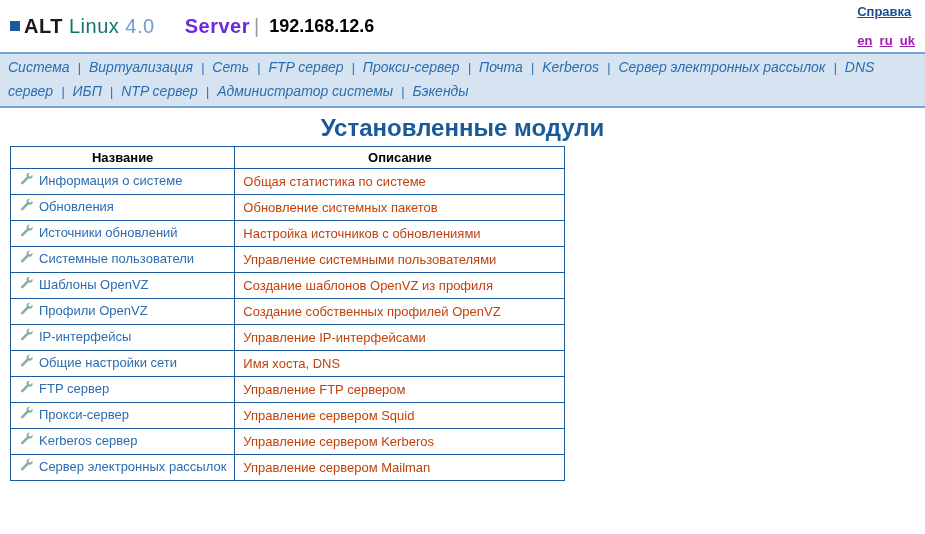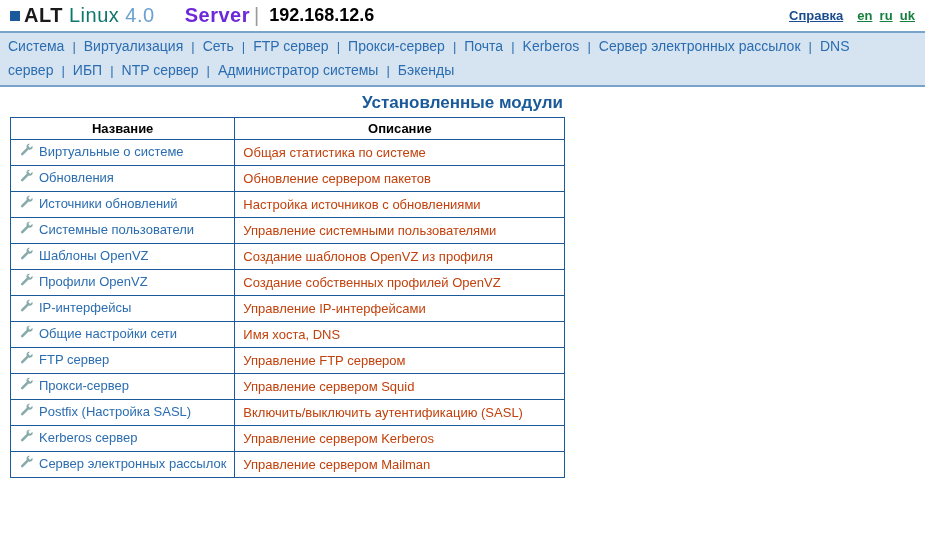--- a/index.html
+++ b/index.html
@@ -6,27 +6,27 @@
   body { font-family: Verdana, Arial, sans-serif; font-size: 13px; background: #fff; color: #000; width: 925px; }
   .header { display: flex; align-items: center; padding: 4px 10px; }
   .logo-sq { width: 10px; height: 10px; background: #1a5a9a; margin-right: 4px; }
   .logo-text { font-size: 20px; font-weight: bold; letter-spacing: 0.5px; }
   .logo-alt { color: #1a1a1a; }
   .logo-linux { color: #0f766e; font-weight: normal; }
   .logo-ver { color: #6a9fcf; font-weight: normal; }
   .logo-srv { color: #6d28d9; margin-left: 24px; }
   .logo-ip { color: #000000; font-size: 18px; font-weight: bold; margin-left: 6px; }
   .divider { color: #999; margin: 0 4px; font-size: 20px; }
-  .top-links { margin-left: auto; display: flex; gap: 14px; }
+  .top-links { margin-left: auto; display: flex; gap: 14px; flex-direction: column; }
   .help-link { color: #1a4d8f; text-decoration: underline; font-weight: bold; }
-  .lang-link { color: #15803d; text-decoration: underline; font-weight: bold; }
-  .navbar { background: #d6e4f2; border-top: 2px solid #7aa3cc; border-bottom: 2px solid #7aa3cc; padding: 2px 8px; line-height: 1.7; }
+  .lang-link { color: #a21caf; text-decoration: underline; font-weight: bold; }
+  .navbar { background: #d6e4f2; border-top: 2px solid #7aa3cc; border-bottom: 2px solid #7aa3cc; padding: 2px 8px; line-height: 1.7; font-style: italic; }
   .nav-link { color: #2b6db0; text-decoration: none; font-size: 14px; cursor: pointer; }
   .nav-sep { color: #2b6db0; margin: 0 8px; }
-  h1.page-title { color: #1a5a9a; text-align: center; font-size: 17px; font-weight: bold; margin: 6px 0 4px; }
+  h1.page-title { color: #1a5a9a; text-align: center; font-size: 24px; font-weight: bold; margin: 6px 0 4px; }
   table.mods { border-collapse: collapse; margin: 0 0 0 10px; }
   table.mods th, table.mods td { border: 1px solid #1a5a9a; padding: 3px 8px; text-align: left; font-size: 13px; margin-top: 40px; }
   table.mods th { text-align: center; font-weight: bold; color: #000; }
   table.mods td.name-cell { min-width: 220px; }
   table.mods td.desc-cell { min-width: 330px; color: #c2410c; }
   .wrench { display: inline-block; vertical-align: middle; margin-right: 4px; }
   .mod-link { color: #2b6db0; text-decoration: none; cursor: pointer; }
 </style>
 </head>
 <body>
@@ -55,28 +55,28 @@
   <thead>
     <tr>
       <th>Название</th>
       <th>Описание</th>
     </tr>
   </thead>
   <tbody id="mods-body">
       <tr>
         <td class="name-cell"><span class="wrench"><svg width="16" height="16" viewBox="0 0 16 16">
               <path fill="#8aa" d="M13.5 3.2c.3.9.1 2-.7 2.8-.9.9-2.2 1-3.2.5l-5.5 5.5c-.5.5-1.3.5-1.8 0s-.5-1.3 0-1.8l5.5-5.5c-.5-1-.3-2.3.5-3.2.8-.8 1.9-1 2.8-.7l-1.8 1.8.7 1.4 1.4.7 1.8-1.8.3.3z"></path>
-            </svg></span><a class="mod-link">Виртуальные о системе</a></td>
+            </svg></span><a class="mod-link">Информация о системе</a></td>
         <td class="desc-cell">Общая статистика по системе</td>
       </tr>
       <tr>
         <td class="name-cell"><span class="wrench"><svg width="16" height="16" viewBox="0 0 16 16">
               <path fill="#8aa" d="M13.5 3.2c.3.9.1 2-.7 2.8-.9.9-2.2 1-3.2.5l-5.5 5.5c-.5.5-1.3.5-1.8 0s-.5-1.3 0-1.8l5.5-5.5c-.5-1-.3-2.3.5-3.2.8-.8 1.9-1 2.8-.7l-1.8 1.8.7 1.4 1.4.7 1.8-1.8.3.3z"></path>
             </svg></span><a class="mod-link">Обновления</a></td>
-        <td class="desc-cell">Обновление сервером пакетов</td>
+        <td class="desc-cell">Обновление системных пакетов</td>
       </tr>
       <tr>
         <td class="name-cell"><span class="wrench"><svg width="16" height="16" viewBox="0 0 16 16">
               <path fill="#8aa" d="M13.5 3.2c.3.9.1 2-.7 2.8-.9.9-2.2 1-3.2.5l-5.5 5.5c-.5.5-1.3.5-1.8 0s-.5-1.3 0-1.8l5.5-5.5c-.5-1-.3-2.3.5-3.2.8-.8 1.9-1 2.8-.7l-1.8 1.8.7 1.4 1.4.7 1.8-1.8.3.3z"></path>
             </svg></span><a class="mod-link">Источники обновлений</a></td>
         <td class="desc-cell">Настройка источников с обновлениями</td>
       </tr>
       <tr>
         <td class="name-cell"><span class="wrench"><svg width="16" height="16" viewBox="0 0 16 16">
               <path fill="#8aa" d="M13.5 3.2c.3.9.1 2-.7 2.8-.9.9-2.2 1-3.2.5l-5.5 5.5c-.5.5-1.3.5-1.8 0s-.5-1.3 0-1.8l5.5-5.5c-.5-1-.3-2.3.5-3.2.8-.8 1.9-1 2.8-.7l-1.8 1.8.7 1.4 1.4.7 1.8-1.8.3.3z"></path>
@@ -115,26 +115,20 @@
       </tr>
       <tr>
         <td class="name-cell"><span class="wrench"><svg width="16" height="16" viewBox="0 0 16 16">
               <path fill="#8aa" d="M13.5 3.2c.3.9.1 2-.7 2.8-.9.9-2.2 1-3.2.5l-5.5 5.5c-.5.5-1.3.5-1.8 0s-.5-1.3 0-1.8l5.5-5.5c-.5-1-.3-2.3.5-3.2.8-.8 1.9-1 2.8-.7l-1.8 1.8.7 1.4 1.4.7 1.8-1.8.3.3z"></path>
             </svg></span><a class="mod-link">Прокси-сервер</a></td>
         <td class="desc-cell">Управление сервером Squid</td>
       </tr>
       <tr>
         <td class="name-cell"><span class="wrench"><svg width="16" height="16" viewBox="0 0 16 16">
               <path fill="#8aa" d="M13.5 3.2c.3.9.1 2-.7 2.8-.9.9-2.2 1-3.2.5l-5.5 5.5c-.5.5-1.3.5-1.8 0s-.5-1.3 0-1.8l5.5-5.5c-.5-1-.3-2.3.5-3.2.8-.8 1.9-1 2.8-.7l-1.8 1.8.7 1.4 1.4.7 1.8-1.8.3.3z"></path>
-            </svg></span><a class="mod-link">Postfix (Настройка SASL)</a></td>
-        <td class="desc-cell">Включить/выключить аутентификацию (SASL)</td>
-      </tr>
-      <tr>
-        <td class="name-cell"><span class="wrench"><svg width="16" height="16" viewBox="0 0 16 16">
-              <path fill="#8aa" d="M13.5 3.2c.3.9.1 2-.7 2.8-.9.9-2.2 1-3.2.5l-5.5 5.5c-.5.5-1.3.5-1.8 0s-.5-1.3 0-1.8l5.5-5.5c-.5-1-.3-2.3.5-3.2.8-.8 1.9-1 2.8-.7l-1.8 1.8.7 1.4 1.4.7 1.8-1.8.3.3z"></path>
             </svg></span><a class="mod-link">Kerberos сервер</a></td>
         <td class="desc-cell">Управление сервером Kerberos</td>
       </tr>
       <tr>
         <td class="name-cell"><span class="wrench"><svg width="16" height="16" viewBox="0 0 16 16">
               <path fill="#8aa" d="M13.5 3.2c.3.9.1 2-.7 2.8-.9.9-2.2 1-3.2.5l-5.5 5.5c-.5.5-1.3.5-1.8 0s-.5-1.3 0-1.8l5.5-5.5c-.5-1-.3-2.3.5-3.2.8-.8 1.9-1 2.8-.7l-1.8 1.8.7 1.4 1.4.7 1.8-1.8.3.3z"></path>
             </svg></span><a class="mod-link">Сервер электронных рассылок</a></td>
         <td class="desc-cell">Управление сервером Mailman</td>
       </tr>
     </tbody>

